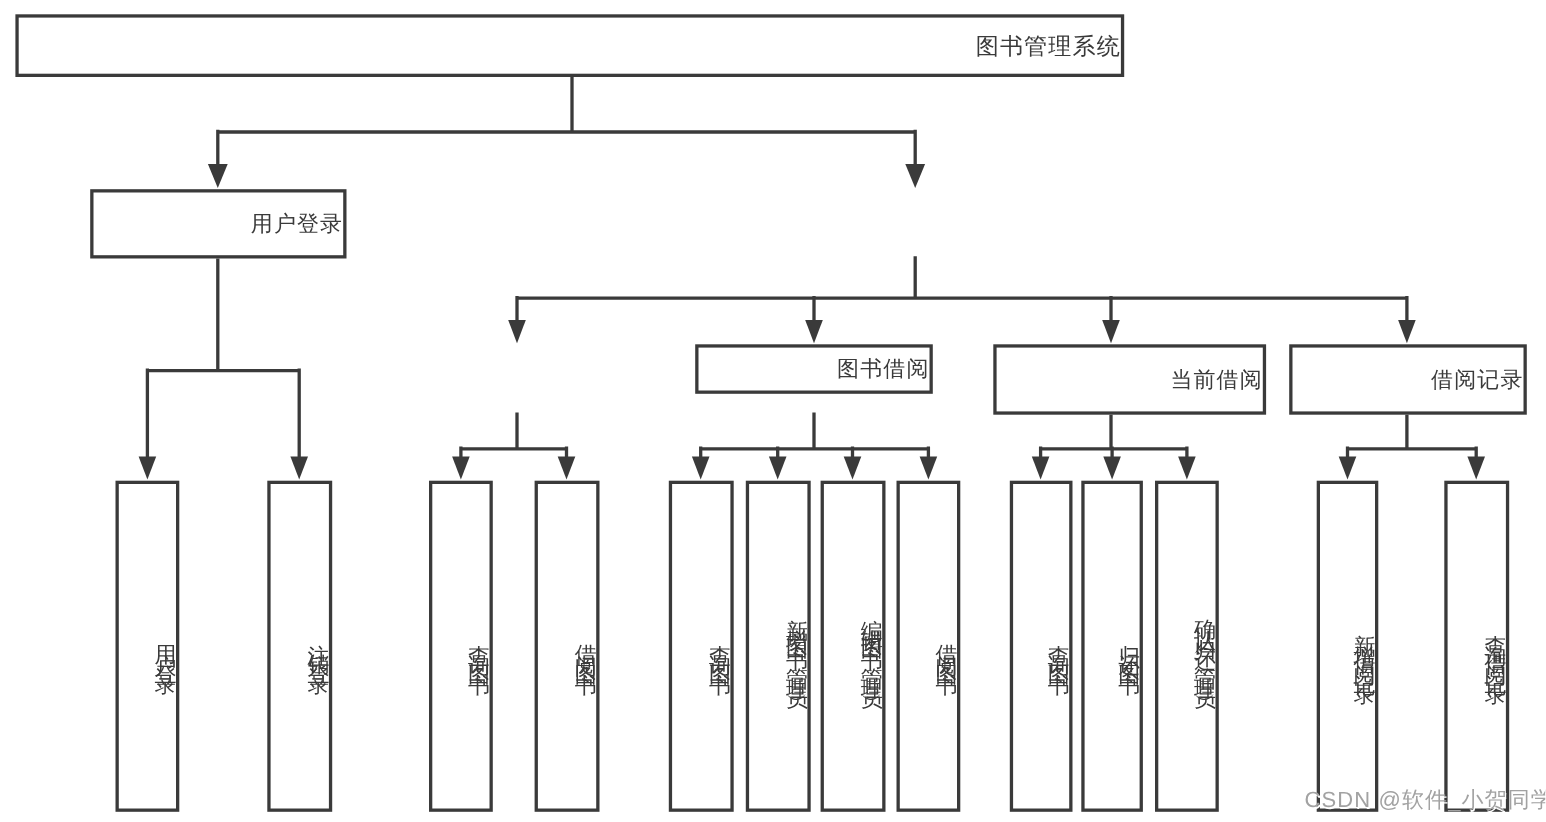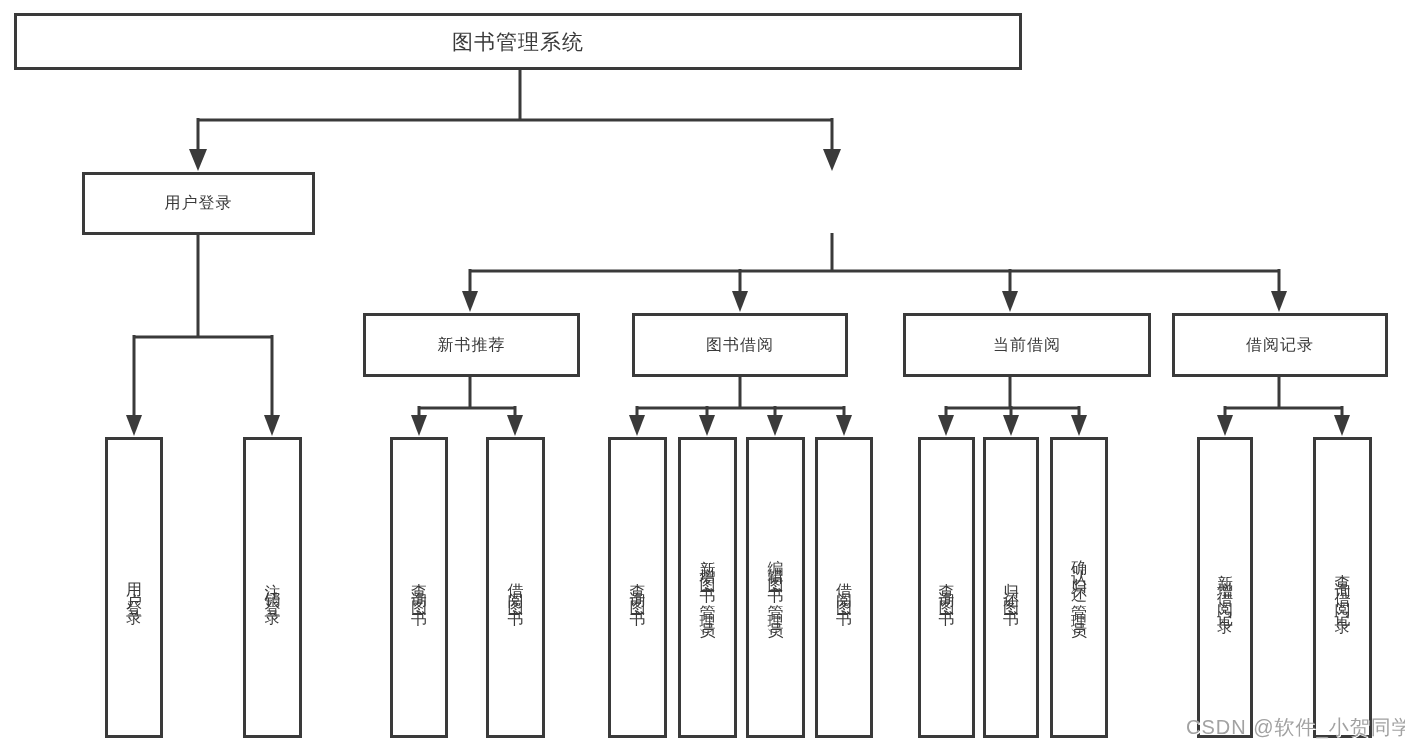--- a/index.html
+++ b/index.html
@@ -1,32 +1,32 @@
 <!DOCTYPE html>
 <html><head>
 <meta charset="utf-8">
 <style>
   html,body{margin:0;padding:0;background:#ffffff;}
   body{width:1405px;height:747px;font-family:"Liberation Sans","DejaVu Sans",sans-serif;color:#3a3a3a;}
   .stage{position:relative;width:1405px;height:747px;background:#ffffff;overflow:hidden;}
   .wires{position:absolute;left:0;top:0;z-index:1;}
   .box{position:absolute;box-sizing:border-box;border:3px solid #3a3a3a;background:#ffffff;
-       display:flex;align-items:center;justify-content:center;z-index:2;}
-  .lbl{font-size:16px;color:#3a3a3a;white-space:nowrap;letter-spacing:1px;}
+       display:flex;align-items:center;justify-content:flex-end;z-index:2;}
+  .lbl{font-size:20px;color:#3a3a3a;white-space:nowrap;letter-spacing:1px;}
   .root .lbl{font-size:21px;}
   .vbox .lbl{writing-mode:vertical-rl;letter-spacing:9px;line-height:1;white-space:nowrap;}
   .watermark{position:absolute;left:1186px;top:714px;z-index:3;font-size:20px;color:#a2a2a2;
              letter-spacing:1px;text-shadow:1px 1px 0 #ffffff;white-space:nowrap;}
 
   
   .n-root{left:14px;top:13px;width:1008px;height:57px;}
   .n-user-login{left:82px;top:172px;width:233px;height:63px;}
   .n-book-mgmt{left:714px;top:172px;width:236px;height:63px;}
   .n-new-book{left:363px;top:313px;width:217px;height:64px;}
-  .n-borrow{left:632px;top:313px;width:216px;height:64px;}
+  .n-borrow{left:632px;top:313px;width:216px;height:45px;}
   .n-current{left:903px;top:313px;width:248px;height:64px;}
   .n-records{left:1172px;top:313px;width:216px;height:64px;}
   .c1{left:105px;top:437px;width:58px;height:301px;}
   .c2{left:243px;top:437px;width:59px;height:301px;}
   .c3{left:390px;top:437px;width:58px;height:301px;}
   .c4{left:486px;top:437px;width:59px;height:301px;}
   .c5{left:608px;top:437px;width:59px;height:301px;}
   .c6{left:678px;top:437px;width:59px;height:301px;}
   .c7{left:746px;top:437px;width:59px;height:301px;}
   .c8{left:815px;top:437px;width:58px;height:301px;}
@@ -82,23 +82,20 @@
   </svg>
 
   <div class="box root n-root">
     <span class="lbl">图书管理系统</span>
   </div>
 
   <div class="box n-user-login">
     <span class="lbl">用户登录</span>
   </div>
 
-  <div class="box n-new-book">
-    <span class="lbl">新书推荐</span>
-  </div>
   <div class="box n-borrow">
     <span class="lbl">图书借阅</span>
   </div>
   <div class="box n-current">
     <span class="lbl">当前借阅</span>
   </div>
   <div class="box n-records">
     <span class="lbl">借阅记录</span>
   </div>
 

